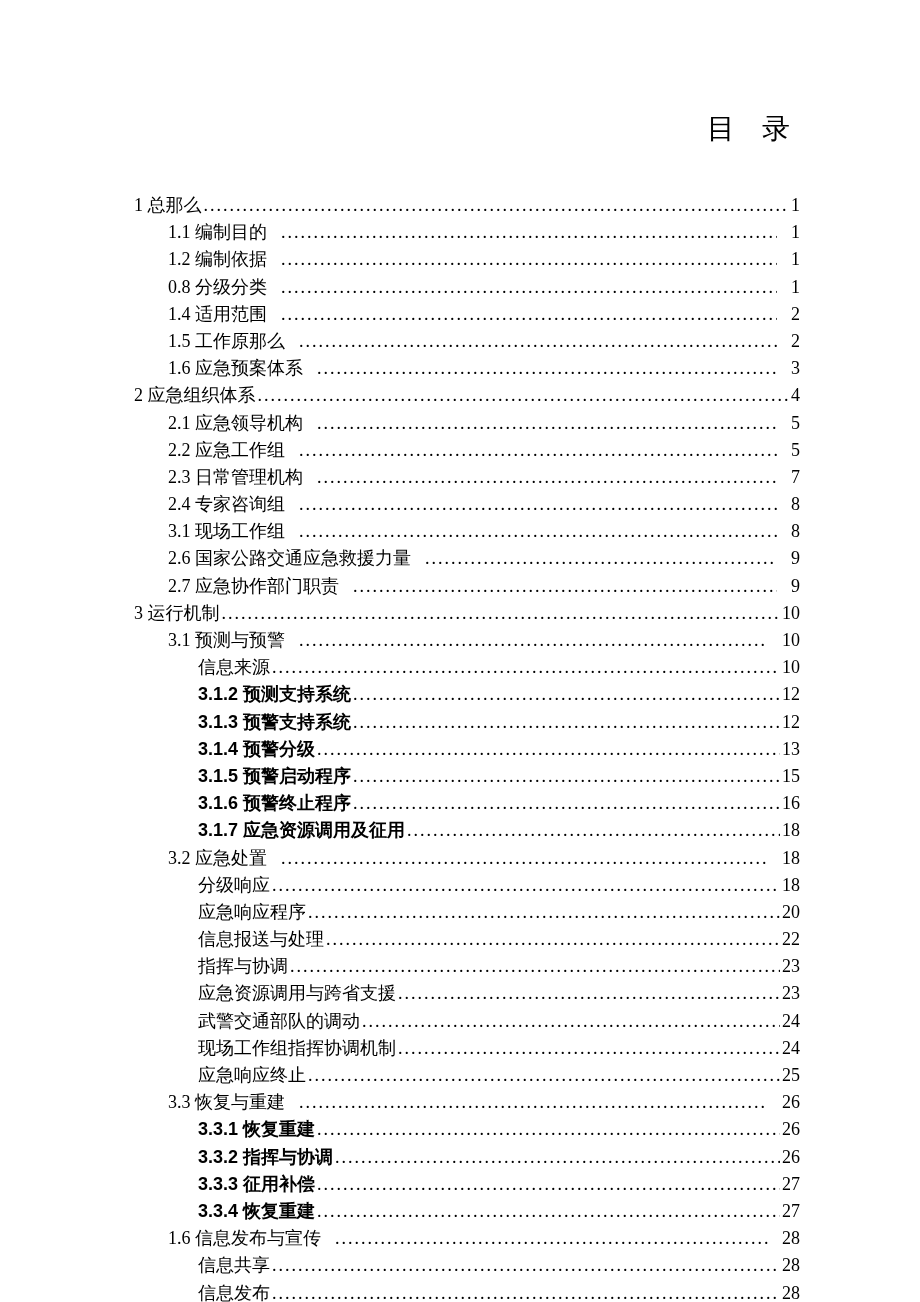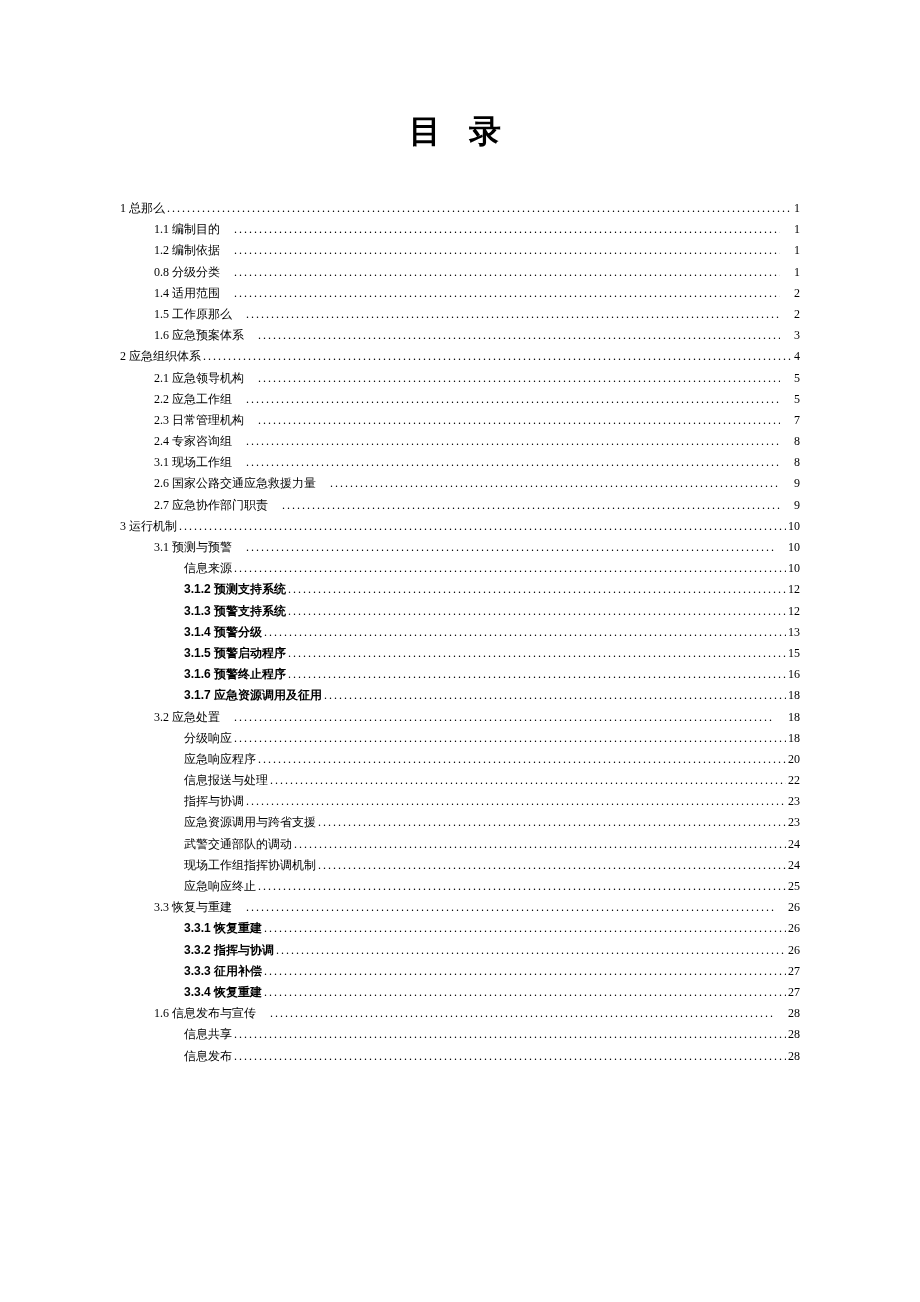--- a/index.html
+++ b/index.html
@@ -7,30 +7,31 @@
       padding: 0;
       background: #fff;
       font-family: "SimSun", "宋体", serif;
       width: 920px;
     }
     .page {
       padding: 110px 120px 60px 120px;
       box-sizing: border-box;
     }
     .title {
-      text-align: center;
-      font-size: 32px;
-      font-weight: bold;
+      text-align: right;
+      font-size: 28px;
+      font-weight: normal;
       margin-bottom: 48px;
       letter-spacing: 10px;
       font-family: "SimSun", "宋体", serif;
     }
     .toc {
-      font-size: 12px;
+      font-size: 18px;
       line-height: 1.0;
+      margin-left: 14px;
     }
     .toc-row {
       display: flex;
       align-items: baseline;
       margin-bottom: 9.2px;
       white-space: nowrap;
     }
     .toc-label {
       flex: 0 0 auto;
     }

